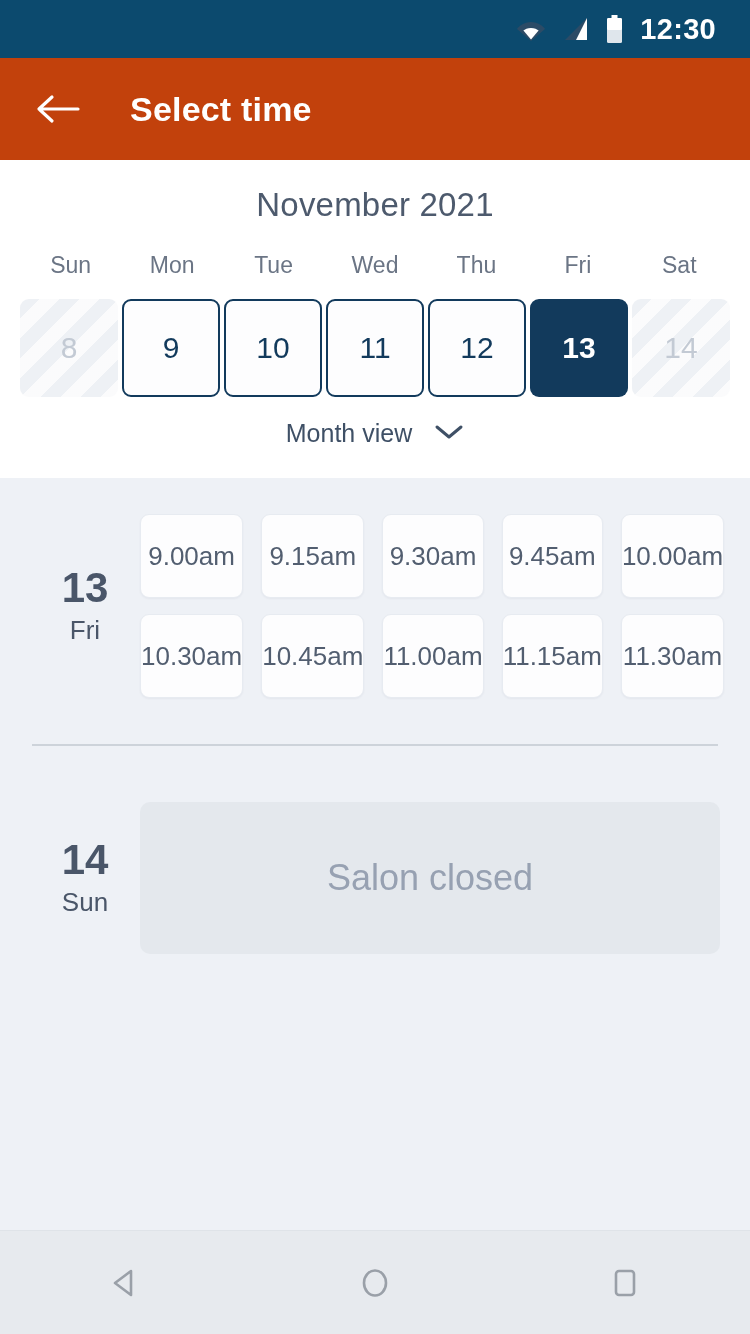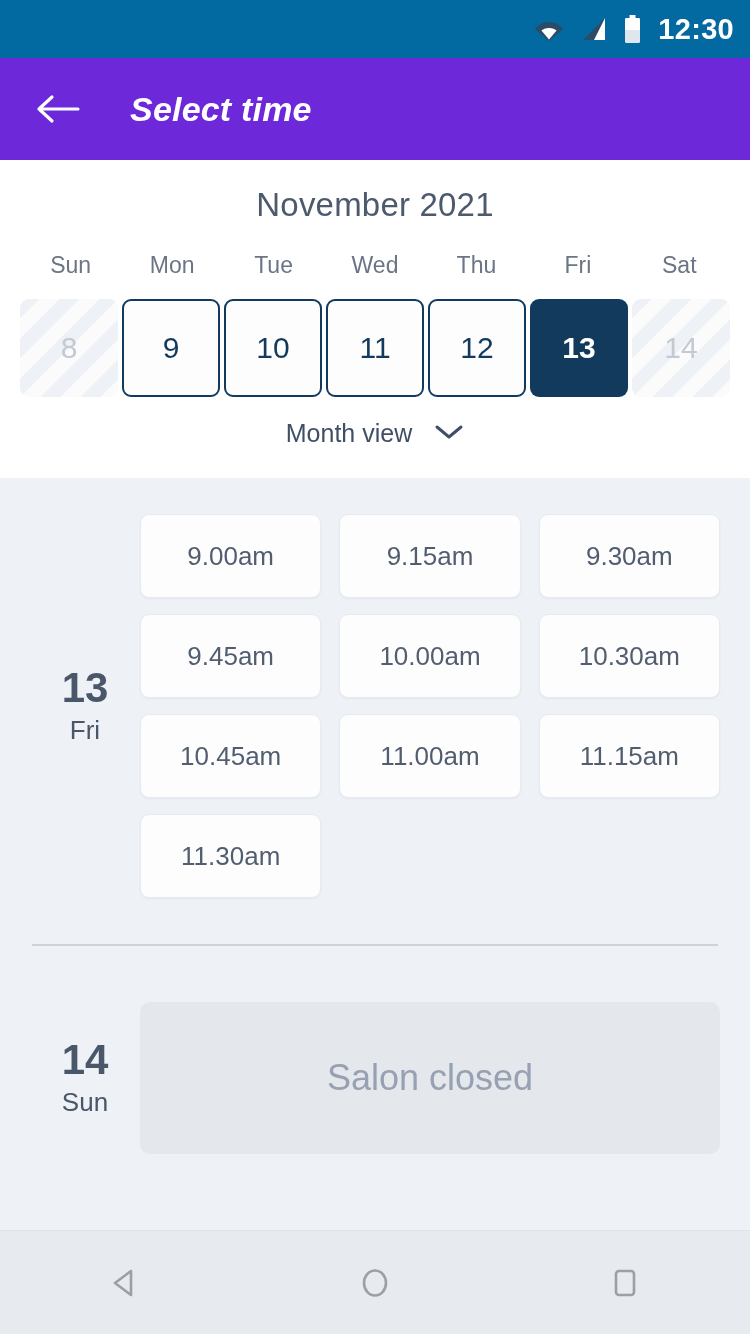--- a/index.html
+++ b/index.html
@@ -6,31 +6,31 @@
   html, body {
     width:750px; height:1334px;
     font-family:"Liberation Sans", sans-serif;
     background:#eef1f6;
     overflow:hidden;
   }
   .phone { width:750px; height:1334px; display:flex; flex-direction:column; position:relative; }
 
   
   .statusbar {
-    height:58px; background:#0369a1; flex:0 0 58px;
+    height:58px; background:#0c4a6e; flex:0 0 58px;
     display:flex; align-items:center; justify-content:flex-end;
-    padding-right:16px; gap:17px;
+    padding-right:34px; gap:17px;
   }
   .sb-icon { display:flex; align-items:center; }
   .sb-time { color:#ffffff; font-size:29px; font-weight:bold; letter-spacing:.3px; }
 
   
   .appbar {
-    background:#6d28d9; flex:0 0 102px;
-    display:flex; align-items:center; padding-left:34px; gap:48px;font-style:italic;
+    background:#c2410c; flex:0 0 102px;
+    display:flex; align-items:center; padding-left:34px; gap:48px;
   }
   .back-btn { width:48px; height:48px; display:flex; align-items:center; justify-content:center; }
   .appbar-title { color:#ffffff; font-size:34px; font-weight:bold; letter-spacing:.2px; }
 
   
   .calendar { background:#ffffff; flex:0 0 318px; padding-top:26px; }
   .cal-month {
     text-align:center; color:#4d5a6d; font-size:33px; letter-spacing:.2px;
   }
   .weekdays {
@@ -68,21 +68,21 @@
   .content { flex:1 1 auto; background:#eef1f6; overflow:hidden; position:relative; }
 
   .day-block { display:flex; padding:0 30px; }
   .day-col {
     width:110px; flex:0 0 110px;
     display:flex; flex-direction:column; align-items:center; justify-content:center;
   }
   .day-num { font-size:42px; font-weight:bold; color:#4a5669; line-height:1.05; }
   .day-name { font-size:26px; color:#4a5669; margin-top:4px; }
 
-  .slots { flex:1 1 auto; display:grid; grid-template-columns:repeat(3,1fr); gap:16px 18px; }
+  .slots { flex:1 1 auto; display:grid; grid-template-columns:repeat(5,1fr); gap:16px 18px; }
   .slot {
     height:84px; background:#fdfdfe; border-radius:9px;
     border:1px solid #e7ebf1;
     box-shadow:0 1px 2px rgba(30,45,70,.05);
     display:flex; align-items:center; justify-content:center;
     color:#525e70; font-size:26px;
   }
 
   .divider { height:2px; background:#cdd3da; margin:46px 32px 0 32px; }
 

